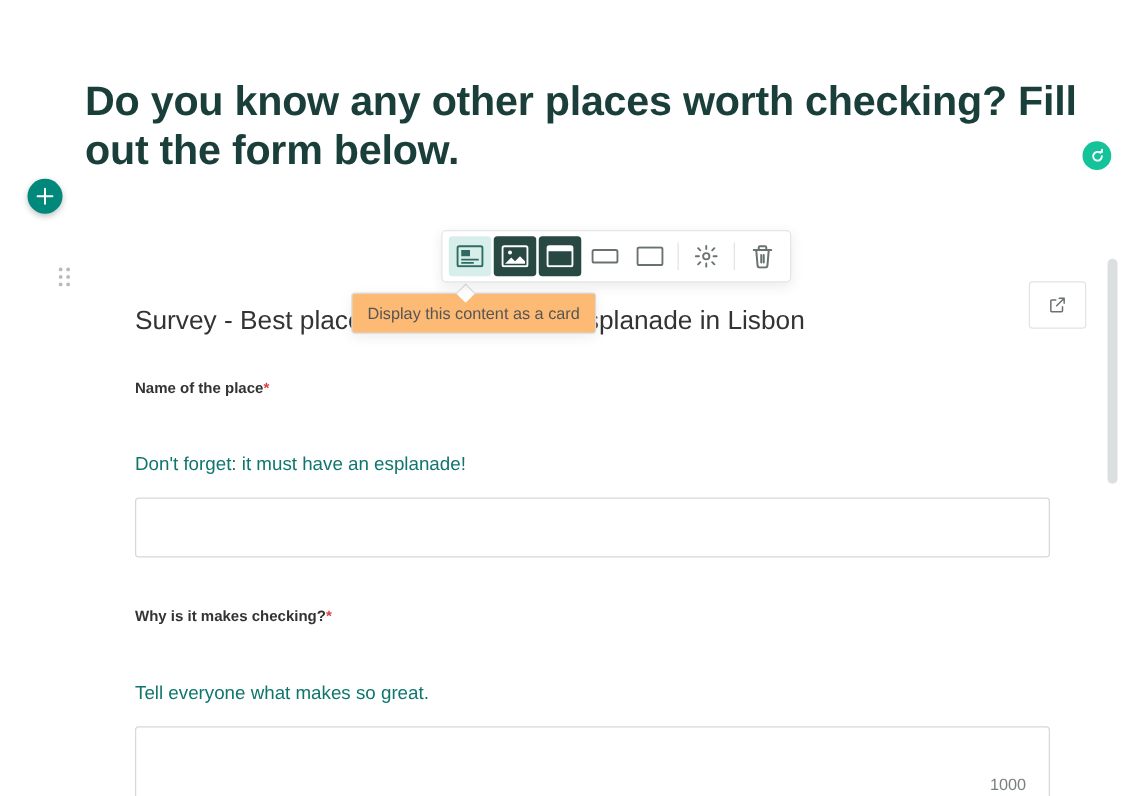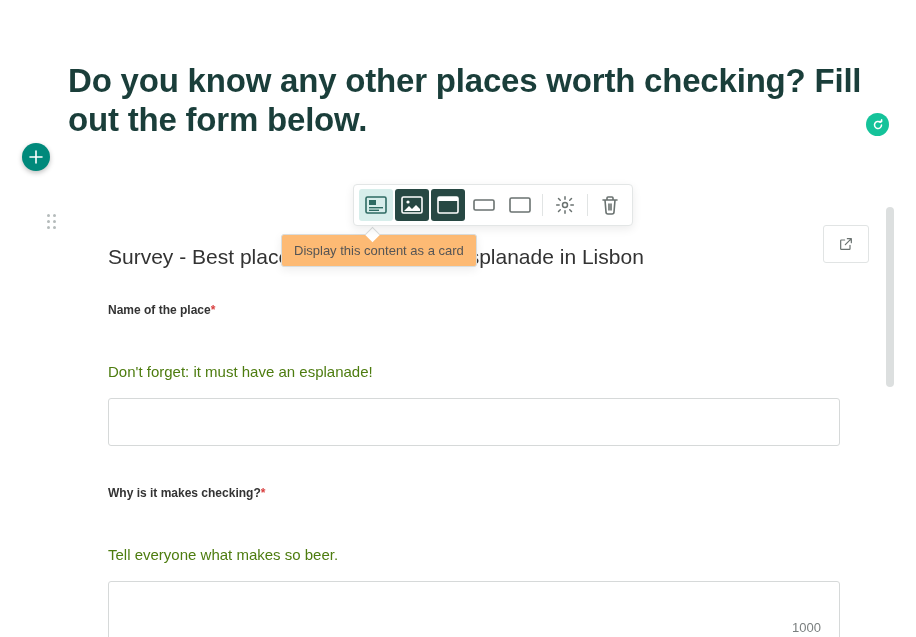--- a/index.html
+++ b/index.html
@@ -97,21 +97,21 @@
     position: absolute;
     left: 68px; top: 205px;
     width: 823px;
     height: 432px;
     overflow: hidden;
   }
   .scroll-inner { position: relative; padding: 40px 40px 40px 40px; }
   .survey-title { font-size: 21px; font-weight: 400; color: #333; margin-bottom: 34px; }
   .field-label { font-size: 12px; font-weight: 700; color: #333; margin-bottom: 6px; }
   .req { color: #d94141; }
-  .field-help { font-size: 15px; color: #4d7c0f; margin-bottom: 18px; margin-top: 46px; }
+  .field-help { font-size: 15px; color: #0f766e; margin-bottom: 18px; margin-top: 46px; }
   .text-input {
     width: 732px; height: 48px;
     border: 1px solid #d6d9d9;
     border-radius: 3px;
     background: #fff;
     margin-bottom: 40px;
   }
   .textarea {
     width: 732px; height: 110px;
     border: 1px solid #d6d9d9;
@@ -255,21 +255,21 @@
 
       <div class="field-label">
         <span>Name of the place</span><span class="req">*</span>
       </div>
       <div class="field-help">Don't forget: it must have an esplanade!</div>
       <div class="text-input"></div>
 
       <div class="field-label">
         <span>Why is it makes checking?</span><span class="req">*</span>
       </div>
-      <div class="field-help">Tell everyone what makes  so beer.</div>
+      <div class="field-help">Tell everyone what makes  so great.</div>
       <div class="textarea"></div>
     </div>
   </div>
 
   <div class="scrollbar-track">
     <div class="scrollbar-thumb"></div>
   </div>
 
   <div class="counter">1000</div>
 

